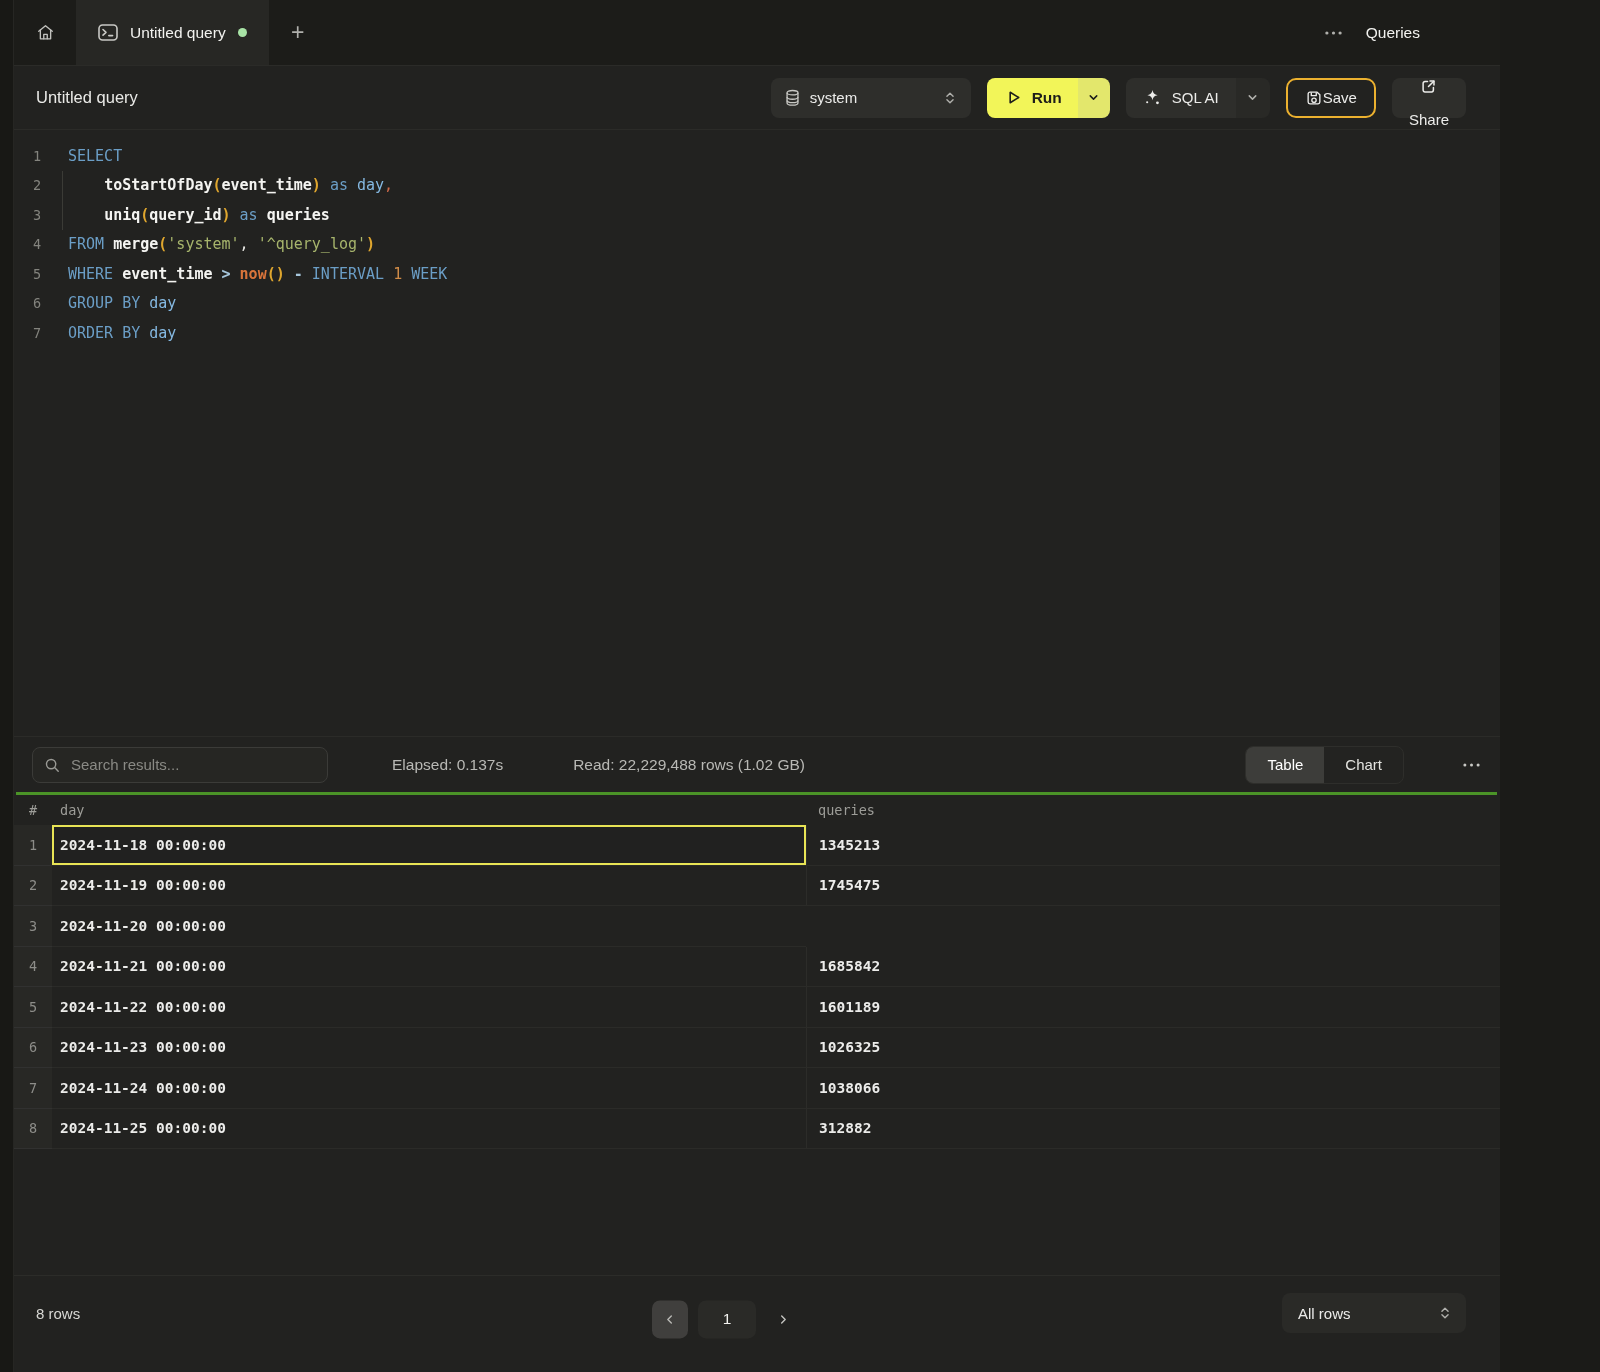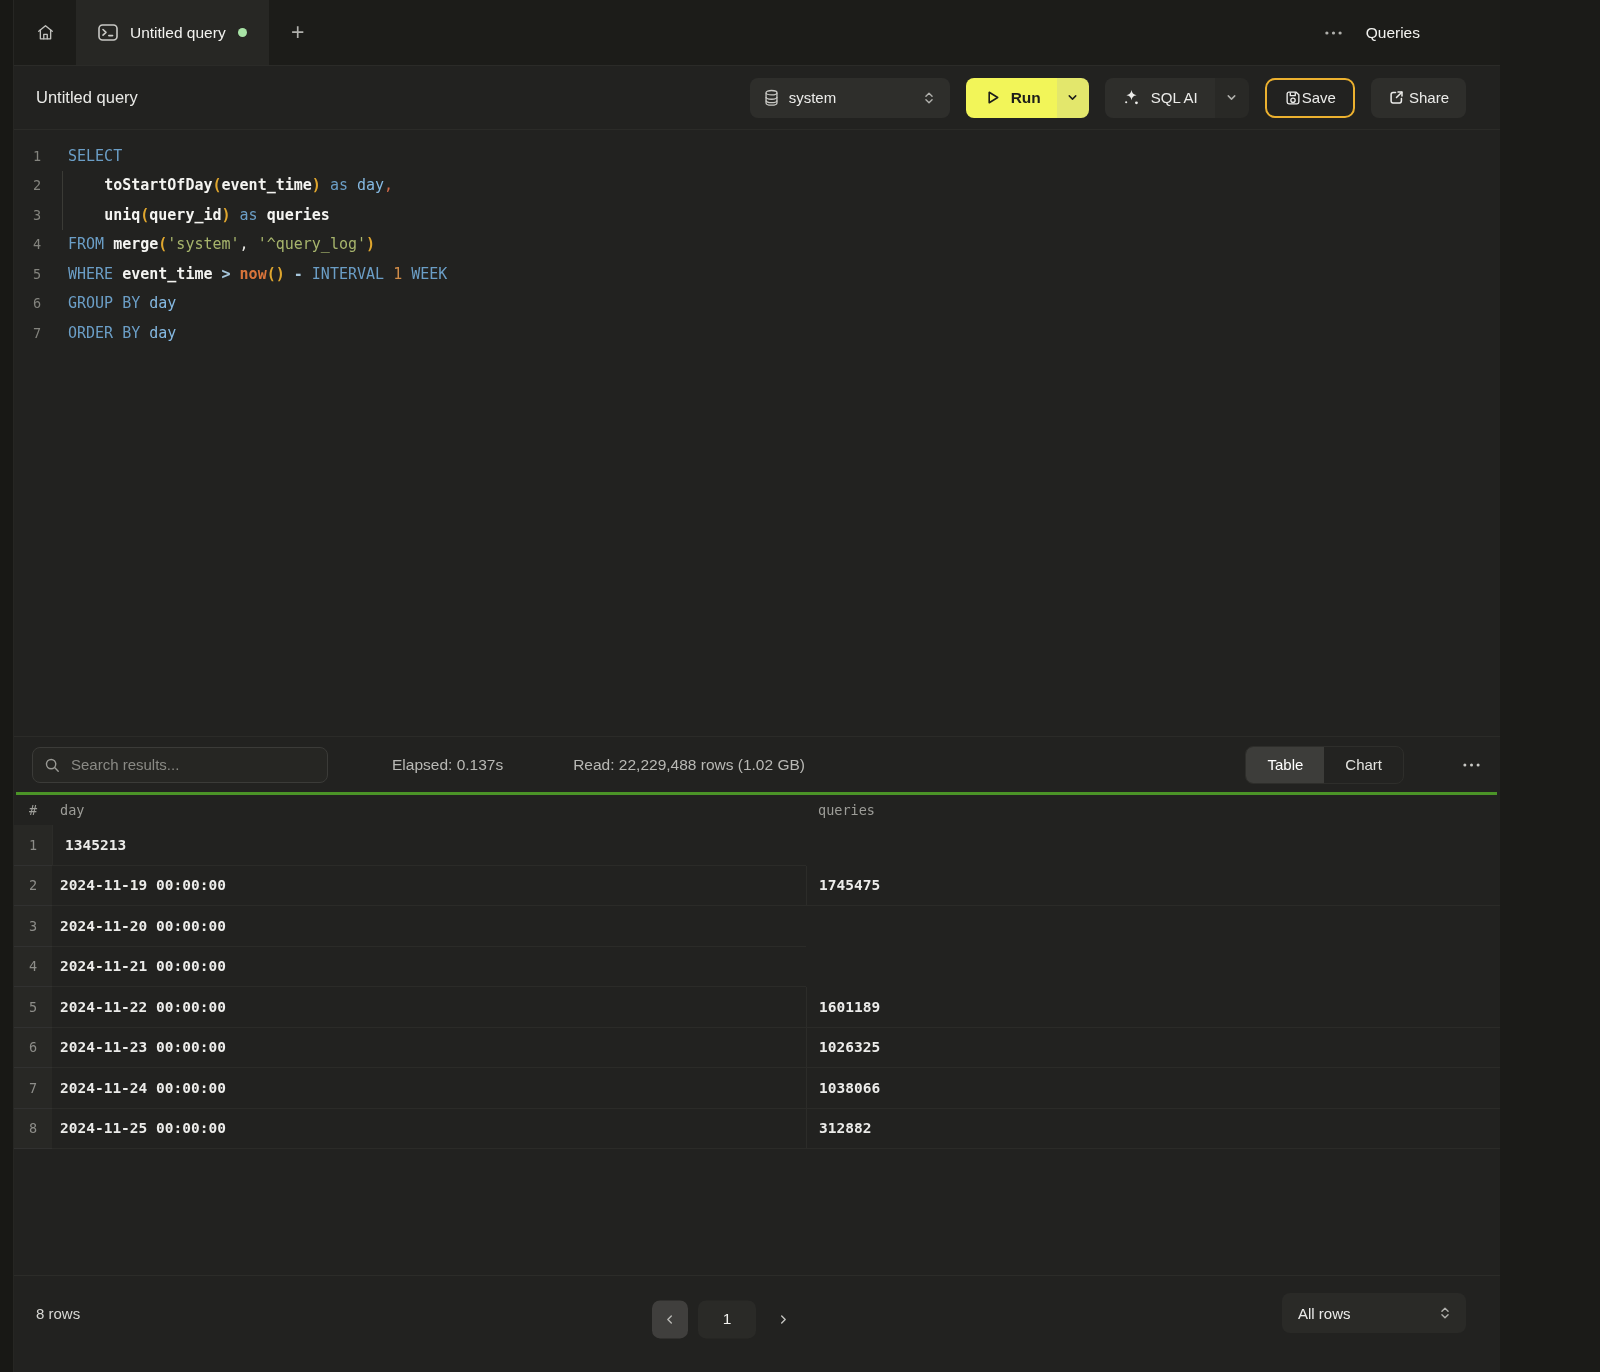--- a/index.html
+++ b/index.html
@@ -28,21 +28,21 @@
   .btn { height:40px; border-radius:8px; border:none; display:inline-flex; align-items:center; font-size:15px; font-family:inherit; cursor:pointer; color:#ececea; }
   .db-select { width:200px; background:#2e2e2b; padding:0 14px; gap:10px; }
   .db-select .caret { margin-left:auto; color:#b0b0ac; display:flex; }
   .db-icon { color:#c9c9c5; display:flex; }
   .split { display:flex; }
   .run-main { background:#f2f559; color:#1d1d1a; font-weight:600; padding:0 16px 0 18px; gap:10px; border-radius:8px 0 0 8px; font-size:15.5px; }
   .run-caret { width:32px; background:#e3e76c; border-radius:0 8px 8px 0; color:#1d1d1a; justify-content:center; padding:0; }
   .sqlai-main { background:#2e2e2b; padding:0 17px; gap:10px; border-radius:8px 0 0 8px; }
   .sqlai-caret { width:34px; background:#292926; border-radius:0 8px 8px 0; color:#b0b0ac; justify-content:center; padding:0; }
   .save-btn { background:#222220; border:2px solid #ecb12f; border-radius:10px; padding:0 17px; }
-  .share-btn { background:#2e2e2b; padding:0 17px; gap:4px; }
+  .share-btn { background:#2e2e2b; padding:0 17px; gap:16px;flex-direction:column; }
   .icon { display:flex; flex:none; }
 
   
   .editor { height:606px; flex:none; padding-top:11px; font-family:"DejaVu Sans Mono", monospace; font-size:15px; }
   .ed-line { display:flex; align-items:center; height:29.5px; }
   .ed-num { width:46px; flex:none; text-align:center; color:#84847e; font-size:13.5px; }
   .ed-code { white-space:pre; padding-left:6px; margin-left:2px; height:100%; display:flex; align-items:center; }
   .ed-code.guide { box-shadow: inset 1px 0 0 #3b3b36; }
   .tk-kw { color:#6b9ec6; }
   .tk-fn, .tk-id { color:#f4f4f1; font-weight:bold; }
@@ -285,34 +285,36 @@
 
     <div class="rtable">
       <div class="t-head">
         <div class="h0">#</div>
         <div class="h1">day</div>
         <div class="h2">queries</div>
       </div>
       <div>
           <div class="t-row">
             <div class="tc c0">1</div>
+            <div class="tc c1 selected">2024-11-18 00:00:00</div>
             <div class="tc c2">1345213</div>
           </div>
           <div class="t-row">
             <div class="tc c0">2</div>
             <div class="tc c1">2024-11-19 00:00:00</div>
             <div class="tc c2">1745475</div>
           </div>
           <div class="t-row">
             <div class="tc c0">3</div>
             <div class="tc c1">2024-11-20 00:00:00</div>
           </div>
           <div class="t-row">
             <div class="tc c0">4</div>
             <div class="tc c1">2024-11-21 00:00:00</div>
+            <div class="tc c2">1685842</div>
           </div>
           <div class="t-row">
             <div class="tc c0">5</div>
             <div class="tc c1">2024-11-22 00:00:00</div>
             <div class="tc c2">1601189</div>
           </div>
           <div class="t-row">
             <div class="tc c0">6</div>
             <div class="tc c1">2024-11-23 00:00:00</div>
             <div class="tc c2">1026325</div>

